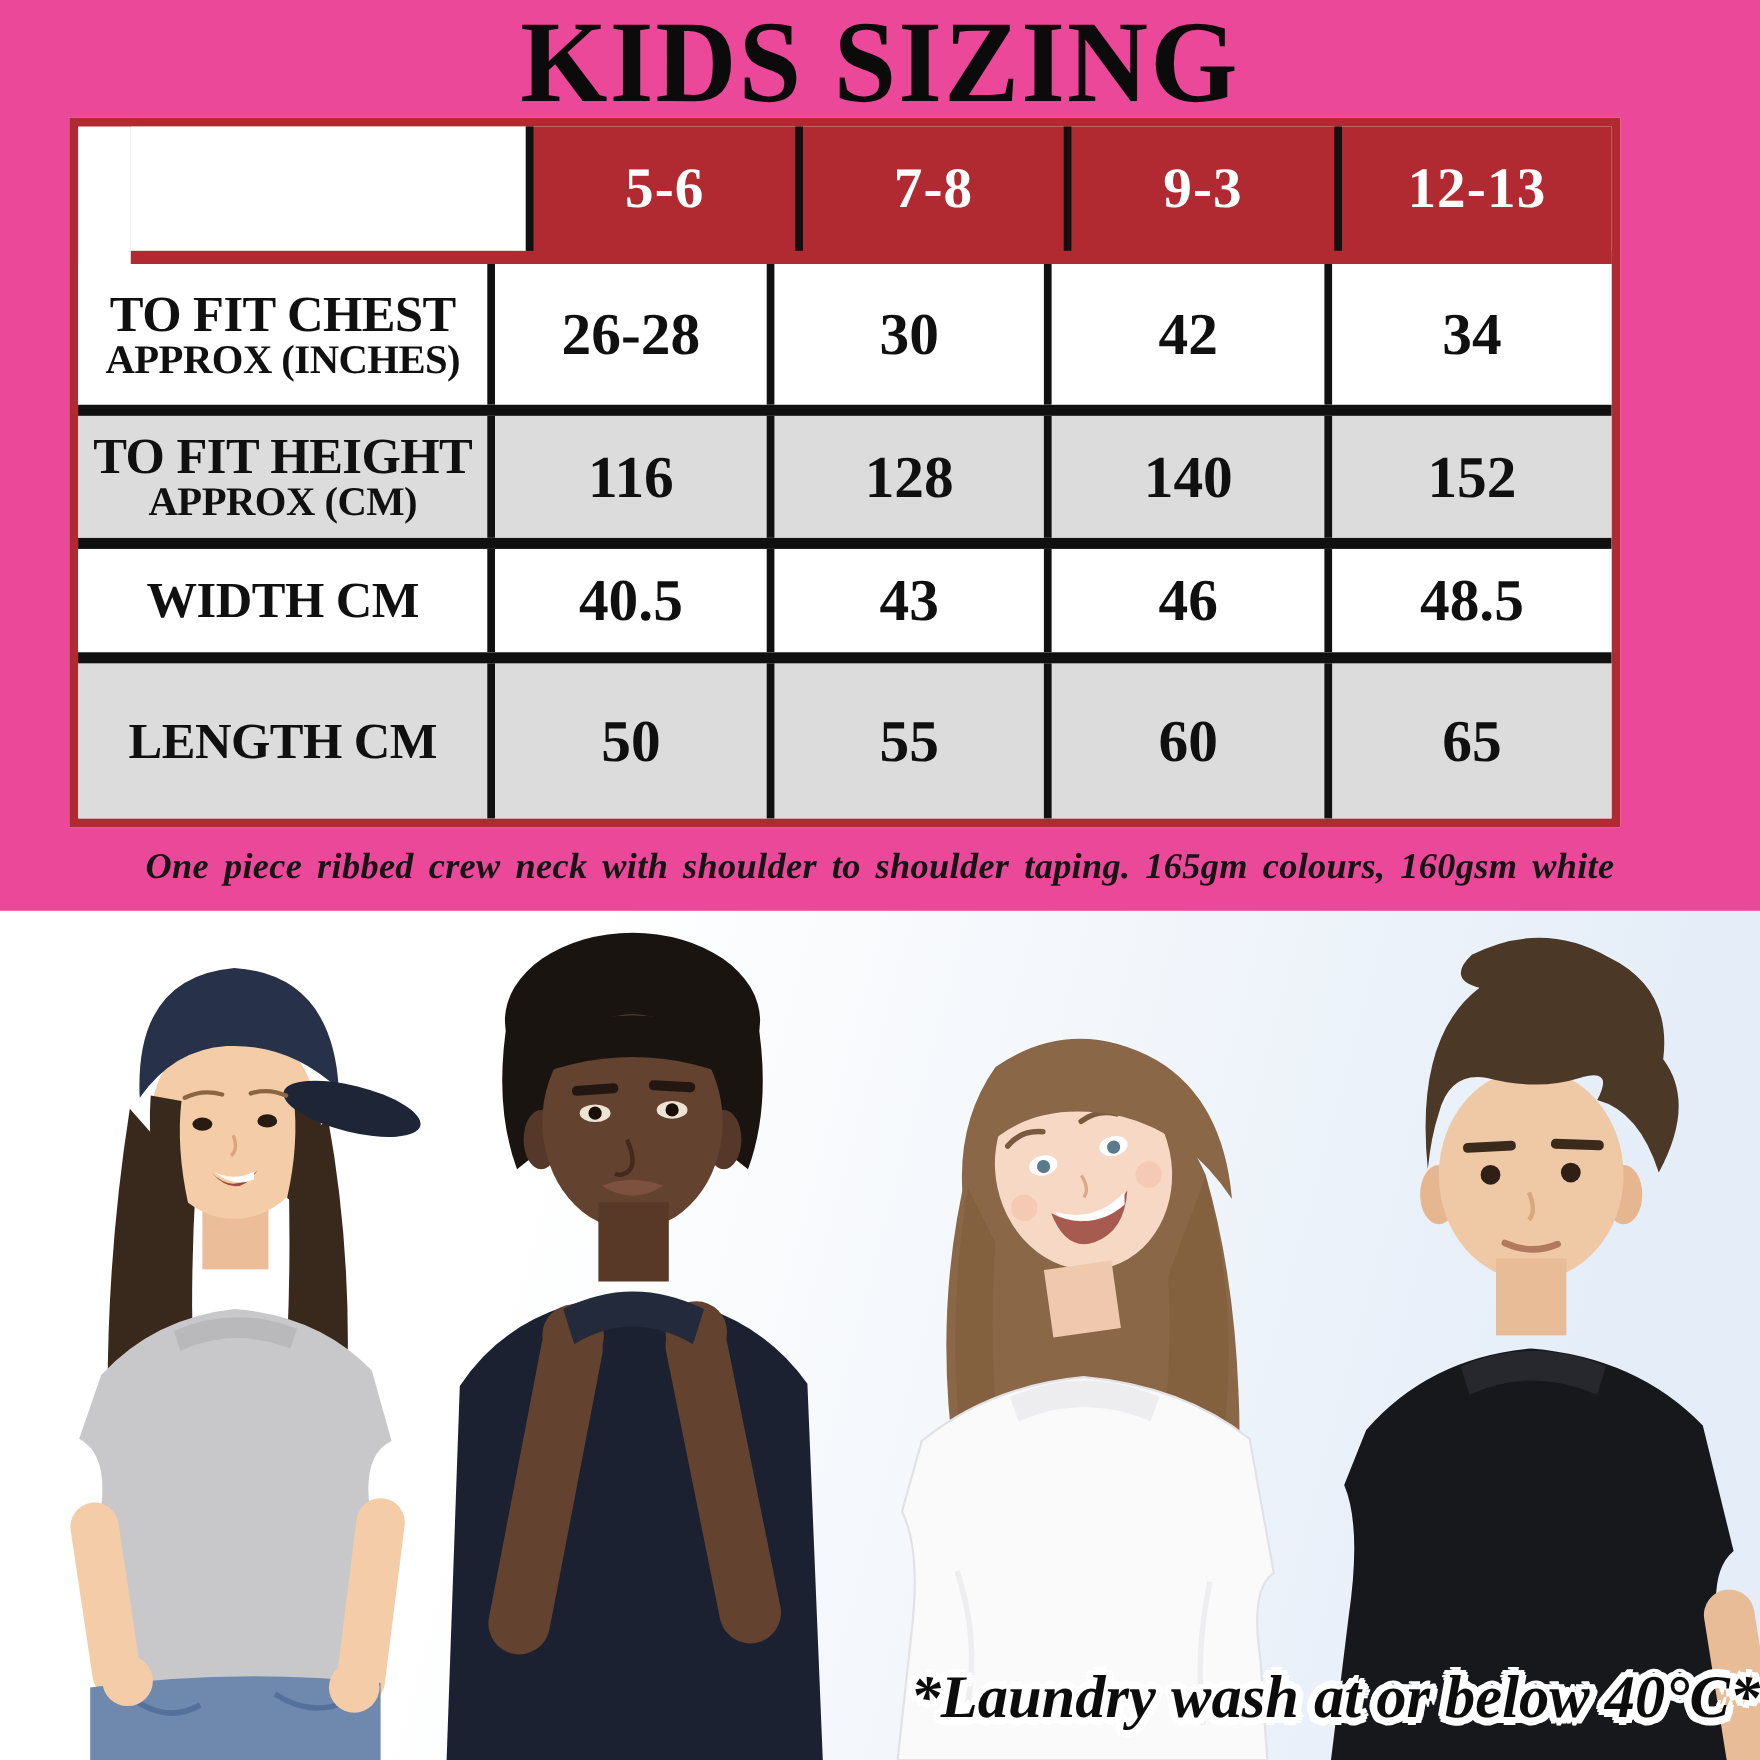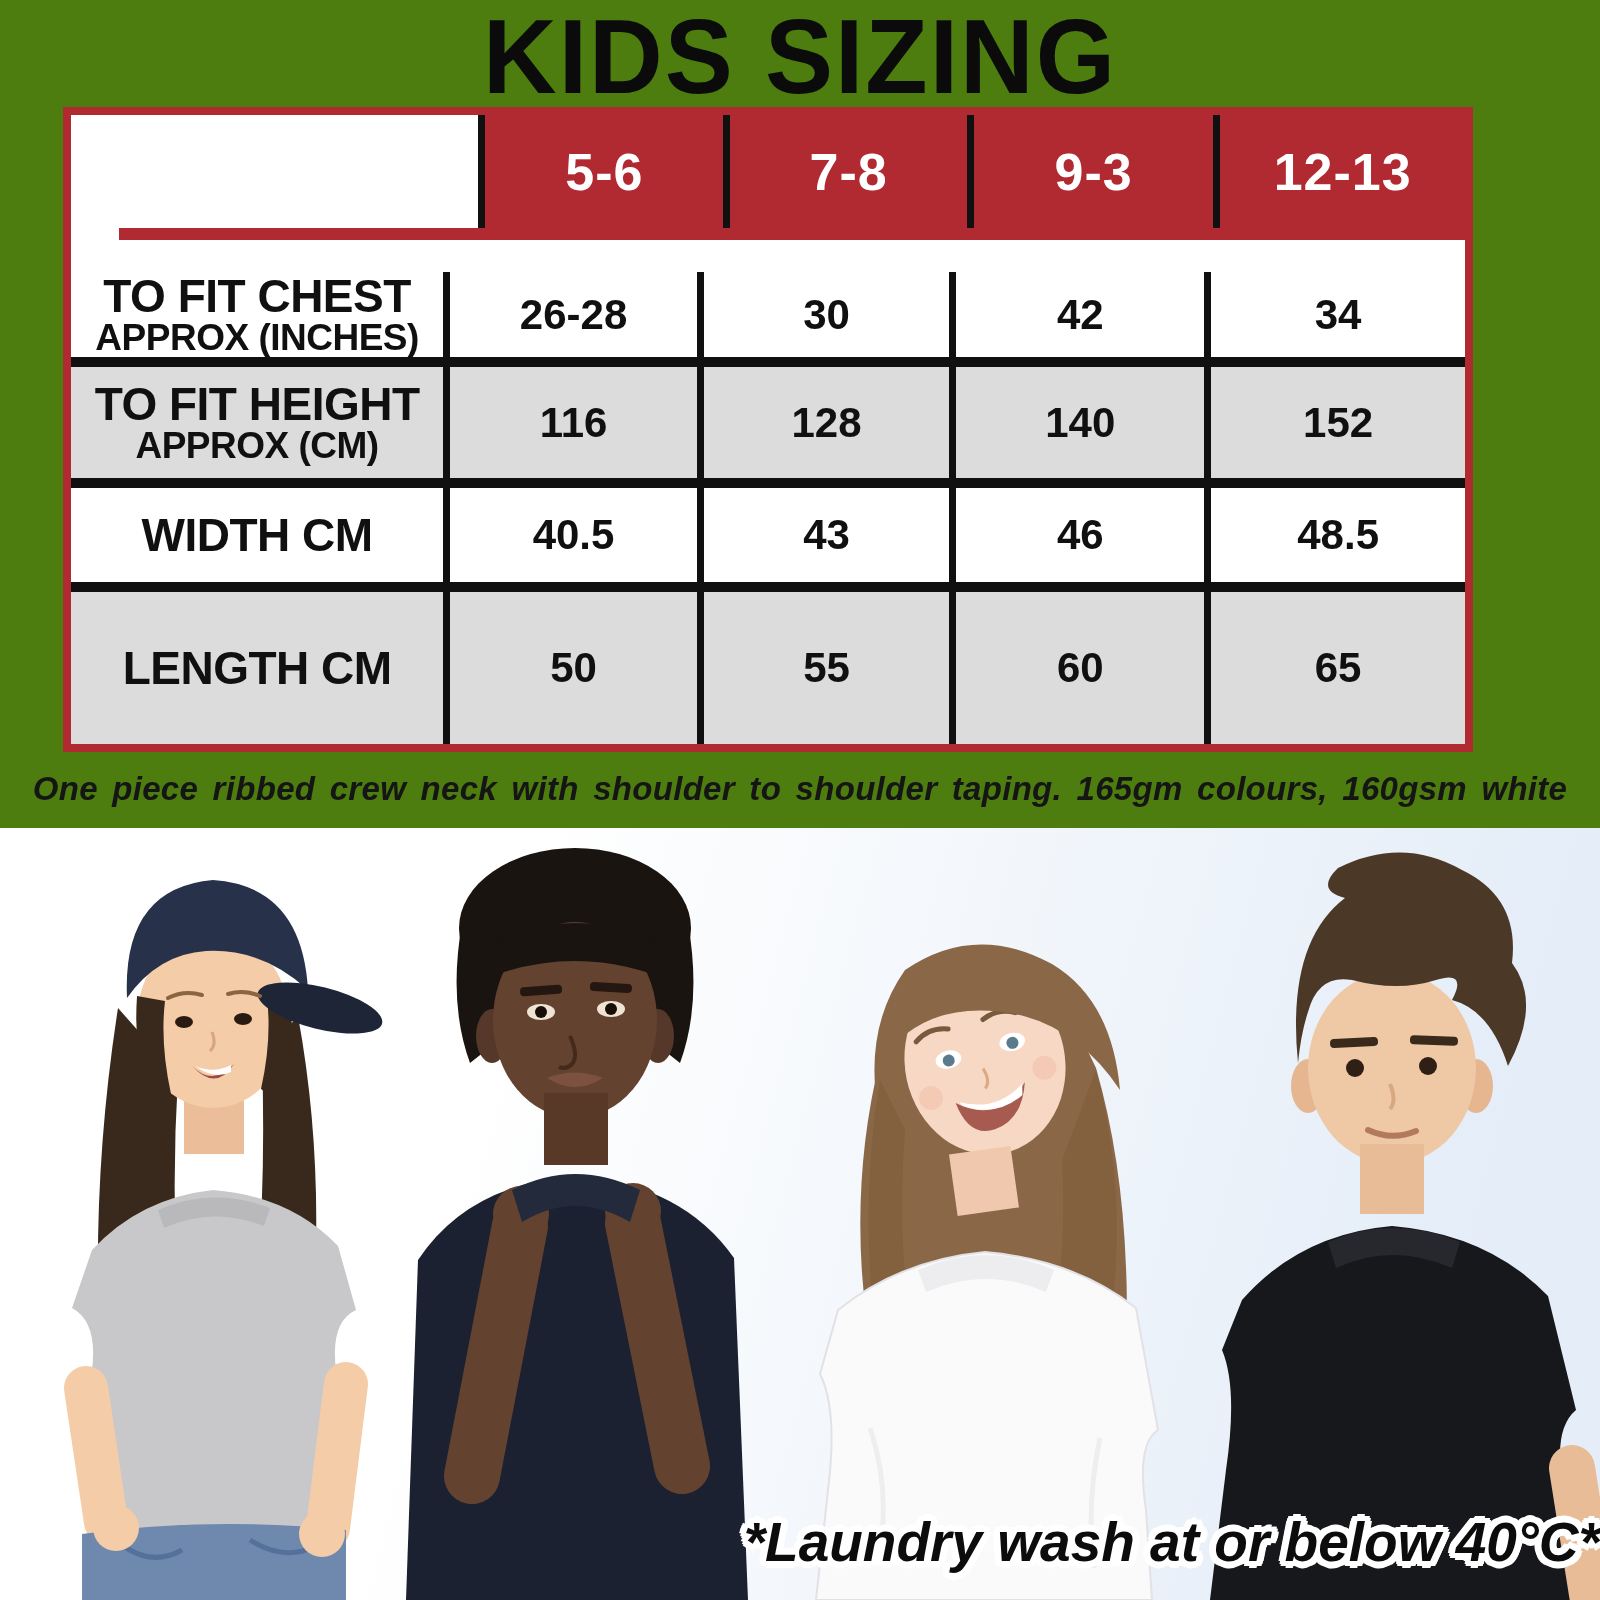--- a/index.html
+++ b/index.html
@@ -6,49 +6,49 @@
     --red:#B12A31;
     --ink:#101010;
     --row-grey:#DCDCDC;
     --tee-grey:#C8C8CA;
     --tee-navy:#1B2130;
     --tee-black:#17181C;
     --cap-navy:#27314A;
   }
   html,body{margin:0;padding:0;background:#fff;}
   #canvas{
-    position:relative;width:1600px;height:1600px;overflow:hidden;background:#4d7c0f;
-    font-family:Liberation Sans, sans-serif;color:var(--ink);
+    position:relative;width:1600px;height:1600px;overflow:hidden;background:#ec4899;
+    font-family:Liberation Serif, serif;color:var(--ink);
   }
   
   .title{
     position:absolute;top:-4px;left:0;width:100%;text-align:center;
     font-size:102px;font-weight:900;letter-spacing:2px;color:#0b0b0b;
     transform:scaleY(1.04);transform-origin:top center;white-space:nowrap;
   }
   
   .size-table{
     position:absolute;left:63px;top:107px;width:1410px;height:645px;
     border:8px solid var(--red);box-sizing:border-box;display:flex;flex-direction:column;background:#fff;
   }
   .t-row{display:grid;grid-template-columns:26.7% 18.2% 18.1% 18.3% 18.7%;box-sizing:border-box;}
   .t-head{height:125px;background:var(--red);border-bottom:12px solid var(--red);margin-left:48px;}
-  .t-row1{height:85px;background:#fff;margin-top:32px;}
+  .t-row1{height:128px;background:#fff;}
   .t-row2{height:121px;background:var(--row-grey);border-top:10px solid var(--ink);}
   .t-row3{height:104px;background:#fff;border-top:10px solid var(--ink);}
   .t-row4{flex:1;background:var(--row-grey);border-top:10px solid var(--ink);}
   .cell{display:flex;align-items:center;justify-content:center;box-sizing:border-box;border-left:7px solid var(--ink);}
   .cell:first-child{border-left:none;}
   .corner{background:#fff;}
   .head-cell{color:#fff;font-size:52px;font-weight:900;letter-spacing:1px;}
   .label-cell{flex-direction:column;line-height:1.0;padding:0 10px;text-align:center;}
   .lbl1{font-size:46px;font-weight:900;letter-spacing:-0.5px;}
   .lbl2{font-size:37px;font-weight:900;letter-spacing:-0.5px;}
   .lbl2:empty{display:none;}
-  .val-cell{font-size:42px;font-weight:700;letter-spacing:0;}
+  .val-cell{font-size:54px;font-weight:700;letter-spacing:0;}
   
   .descr{
     position:absolute;top:770px;left:0;width:100%;text-align:center;
     font-size:33px;font-style:italic;font-weight:700;letter-spacing:.3px;word-spacing:5px;color:#151515;
   }
   
   .photo{
     position:absolute;left:0;top:828px;width:1600px;height:772px;
     background:linear-gradient(105deg,#ffffff 30%,#f2f6fb 58%,#e4edf8 88%);
   }

